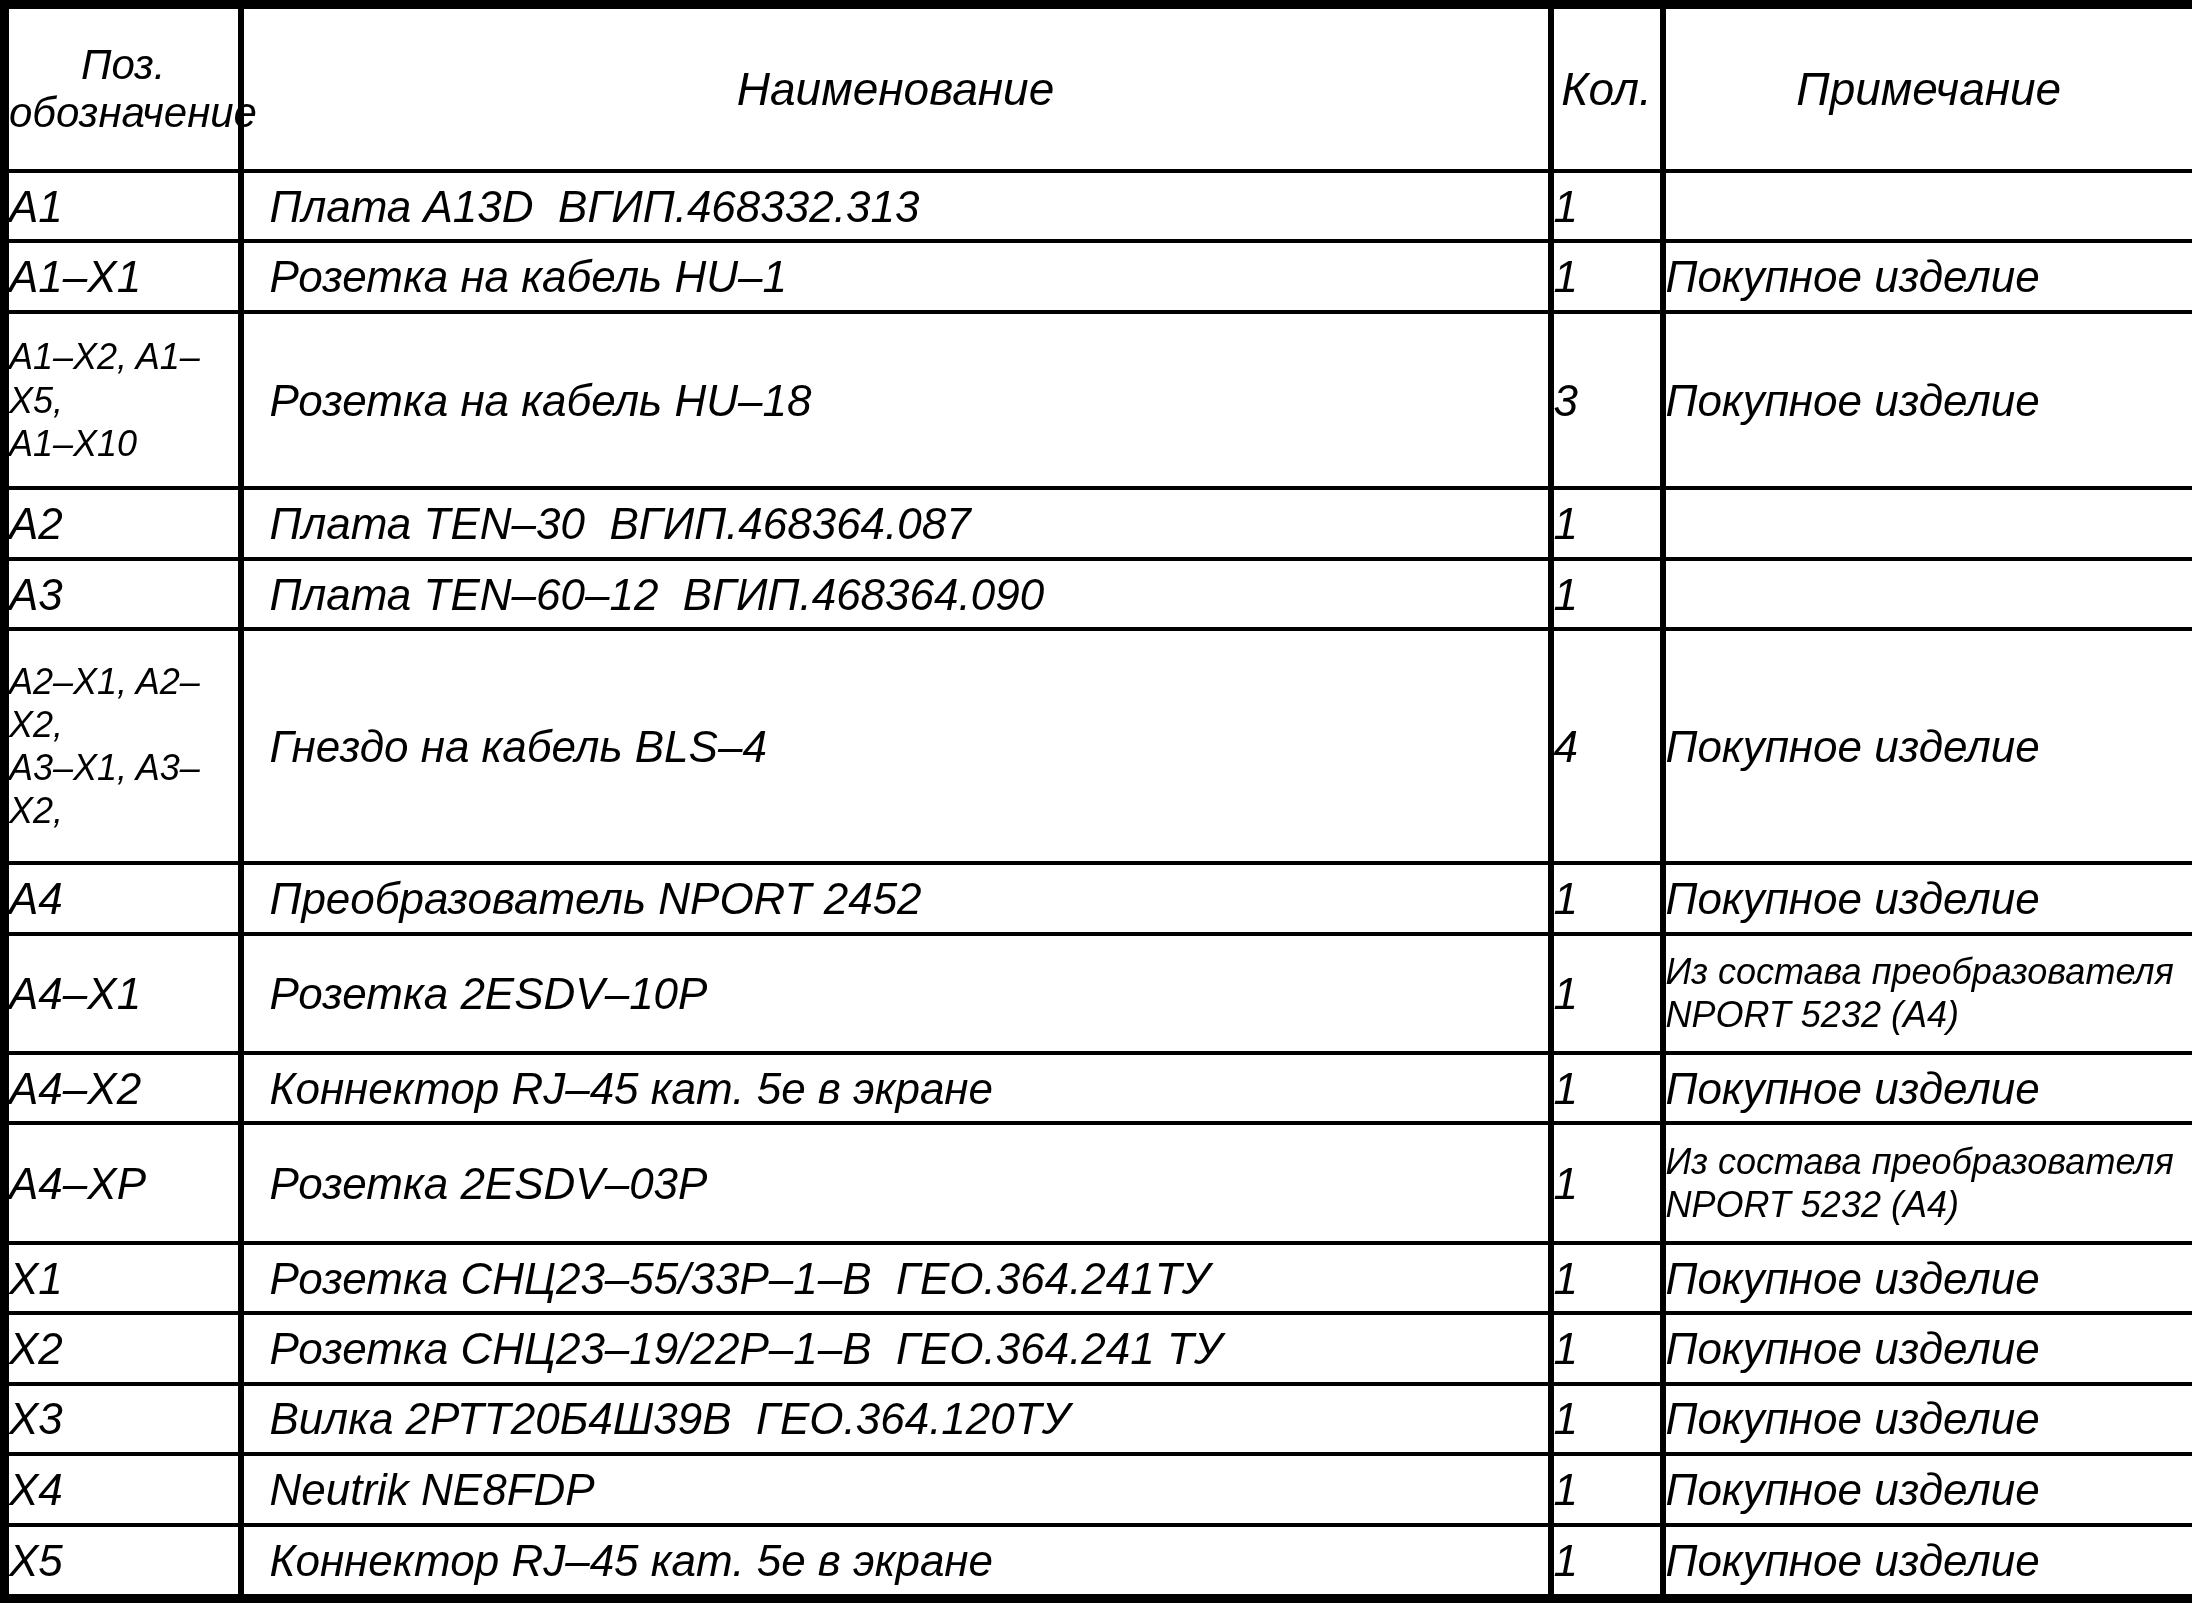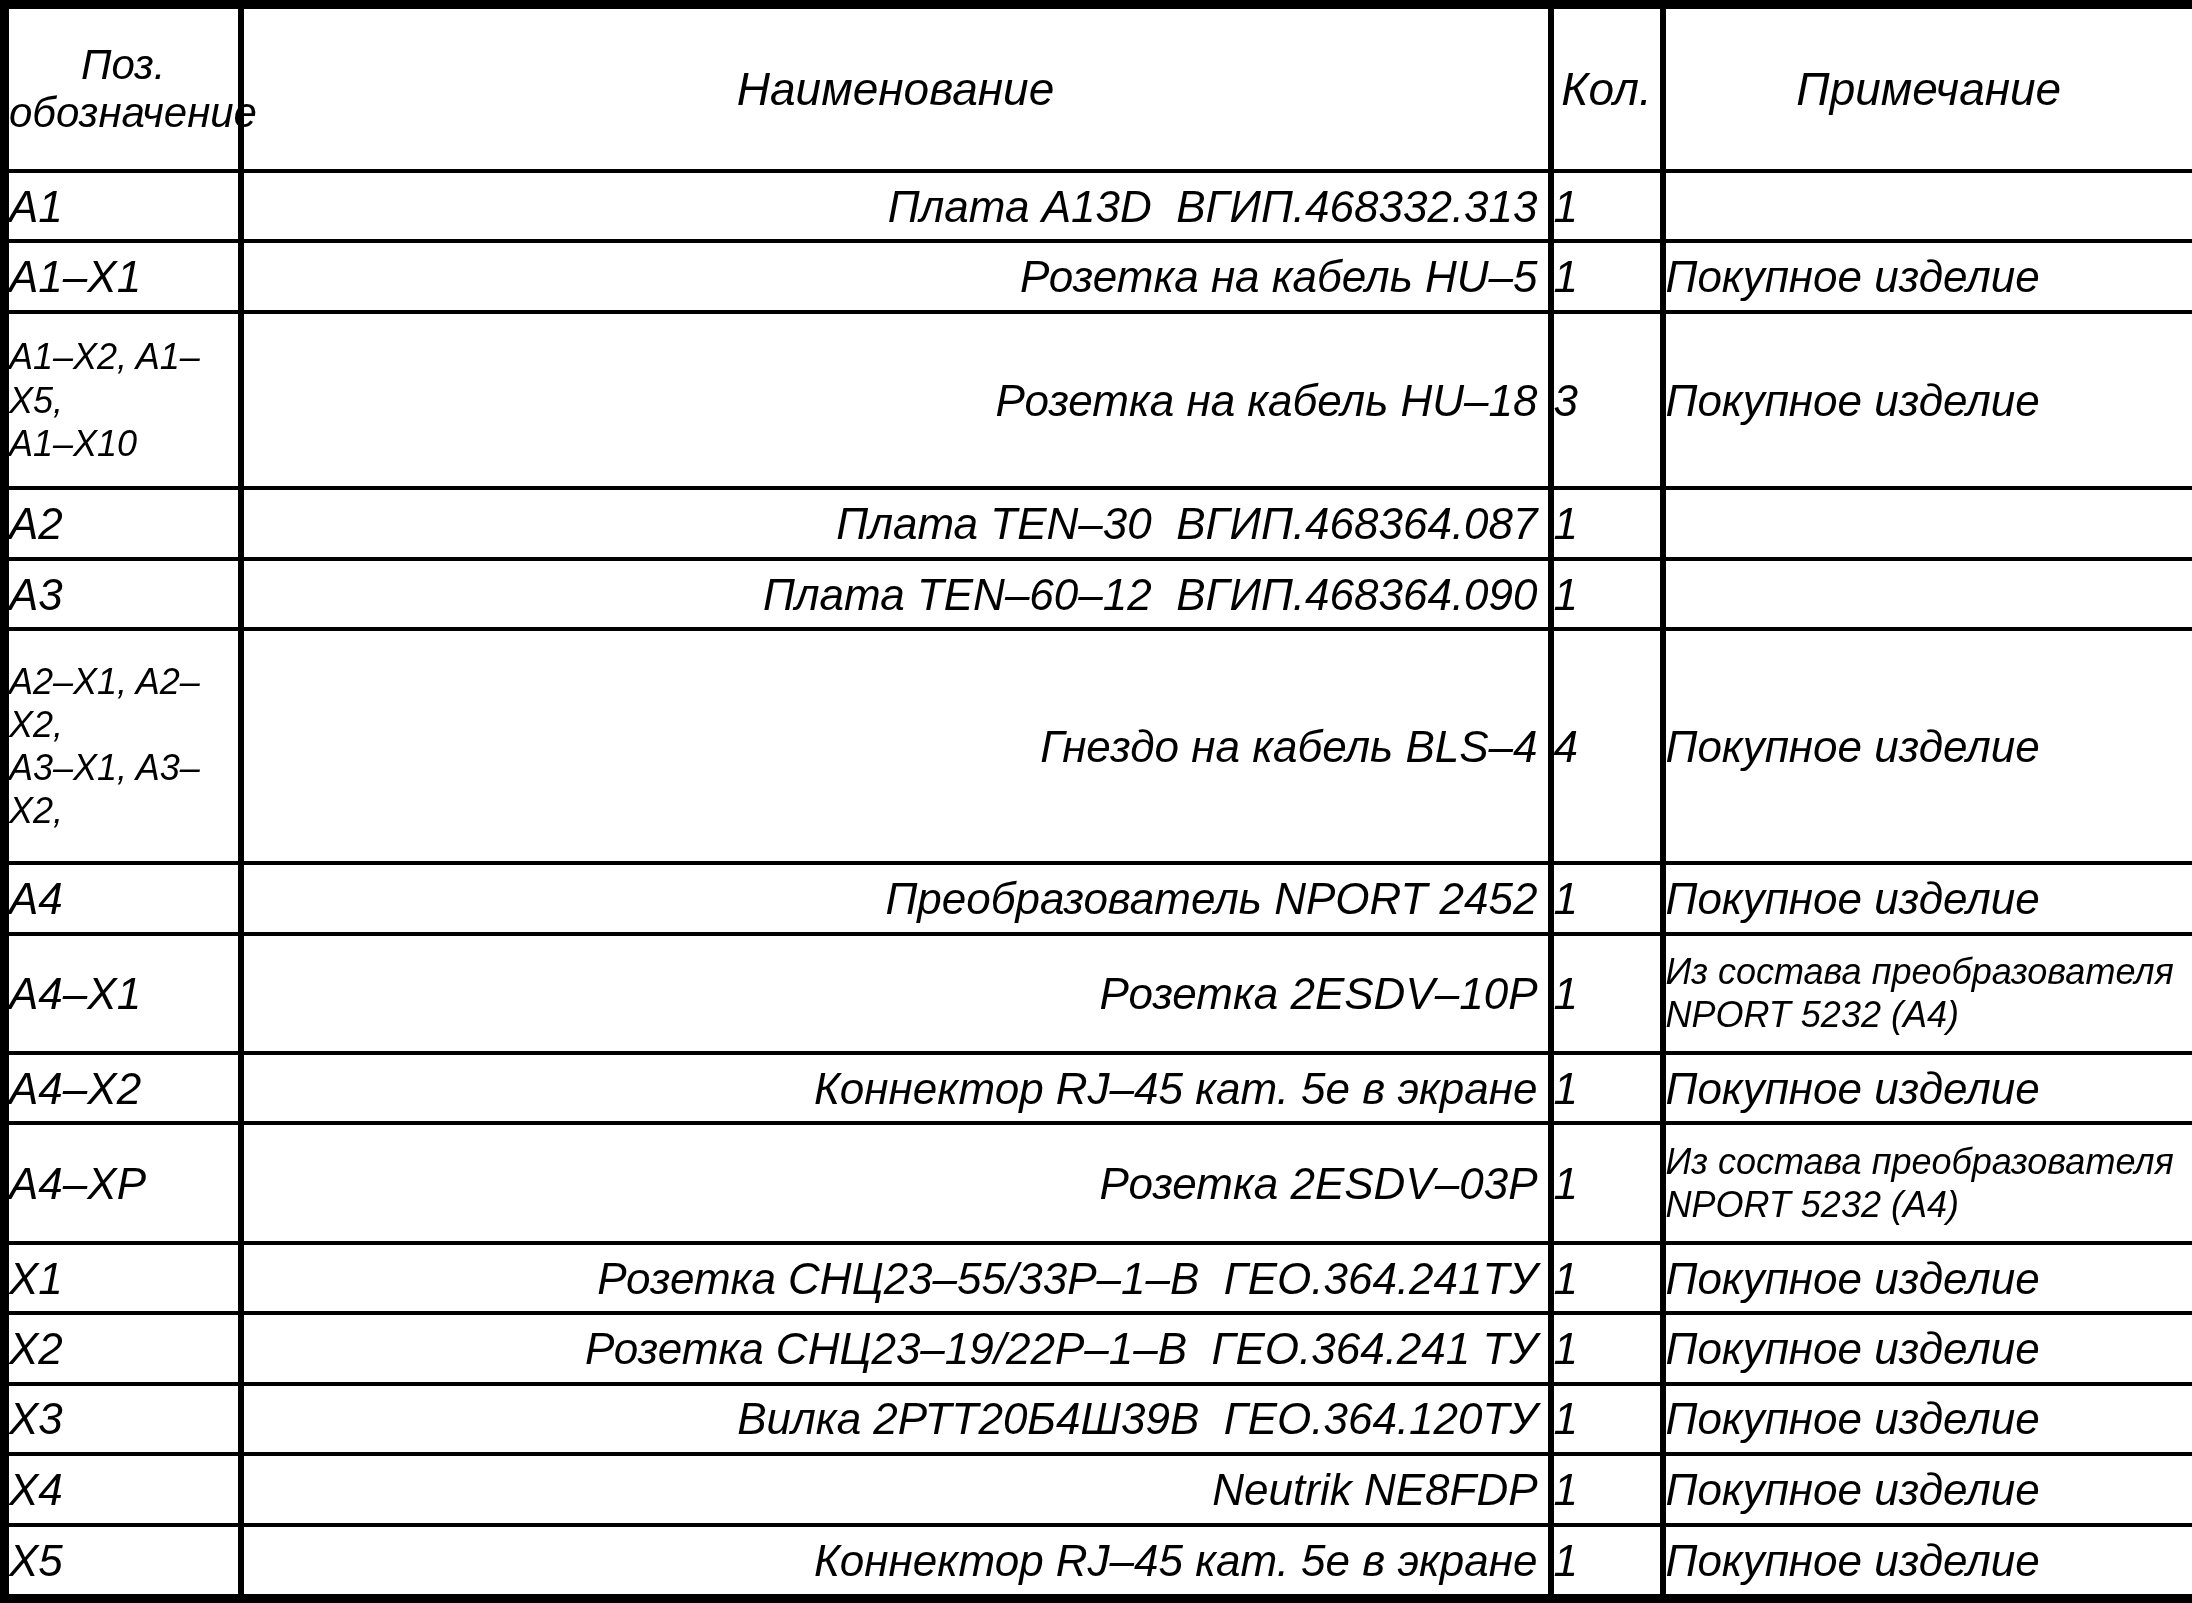--- a/index.html
+++ b/index.html
@@ -45,21 +45,21 @@
   }
   thead th.pos-h {
     font-size: 42px;
   }
   tbody td {
     font-size: 44px;
     text-align: left;
     line-height: 1.12;
   }
   tbody td.name {
-    text-align: right;
+    text-align: left;
     padding-left: 26px;
     padding-right: 10px;
     font-style: italic;
   }
   tbody td.small {
     font-size: 36px;
     line-height: 1.2;
   }
 </style>
 </head>
@@ -83,21 +83,21 @@
   </thead>
   <tbody id="table-body">
       <tr>
     <td class="pos">A1</td>
     <td class="name">Плата A13D  ВГИП.468332.313</td>
     <td class="qty">1</td>
     <td class="note"></td>
   </tr>
       <tr>
     <td class="pos">A1–X1</td>
-    <td class="name">Розетка на кабель HU–5</td>
+    <td class="name">Розетка на кабель HU–1</td>
     <td class="qty">1</td>
     <td class="note">Покупное изделие</td>
   </tr>
       <tr>
     <td class="pos small">A1–X2, A1–X5,
 A1–X10</td>
     <td class="name">Розетка на кабель HU–18</td>
     <td class="qty">3</td>
     <td class="note">Покупное изделие</td>
   </tr>

